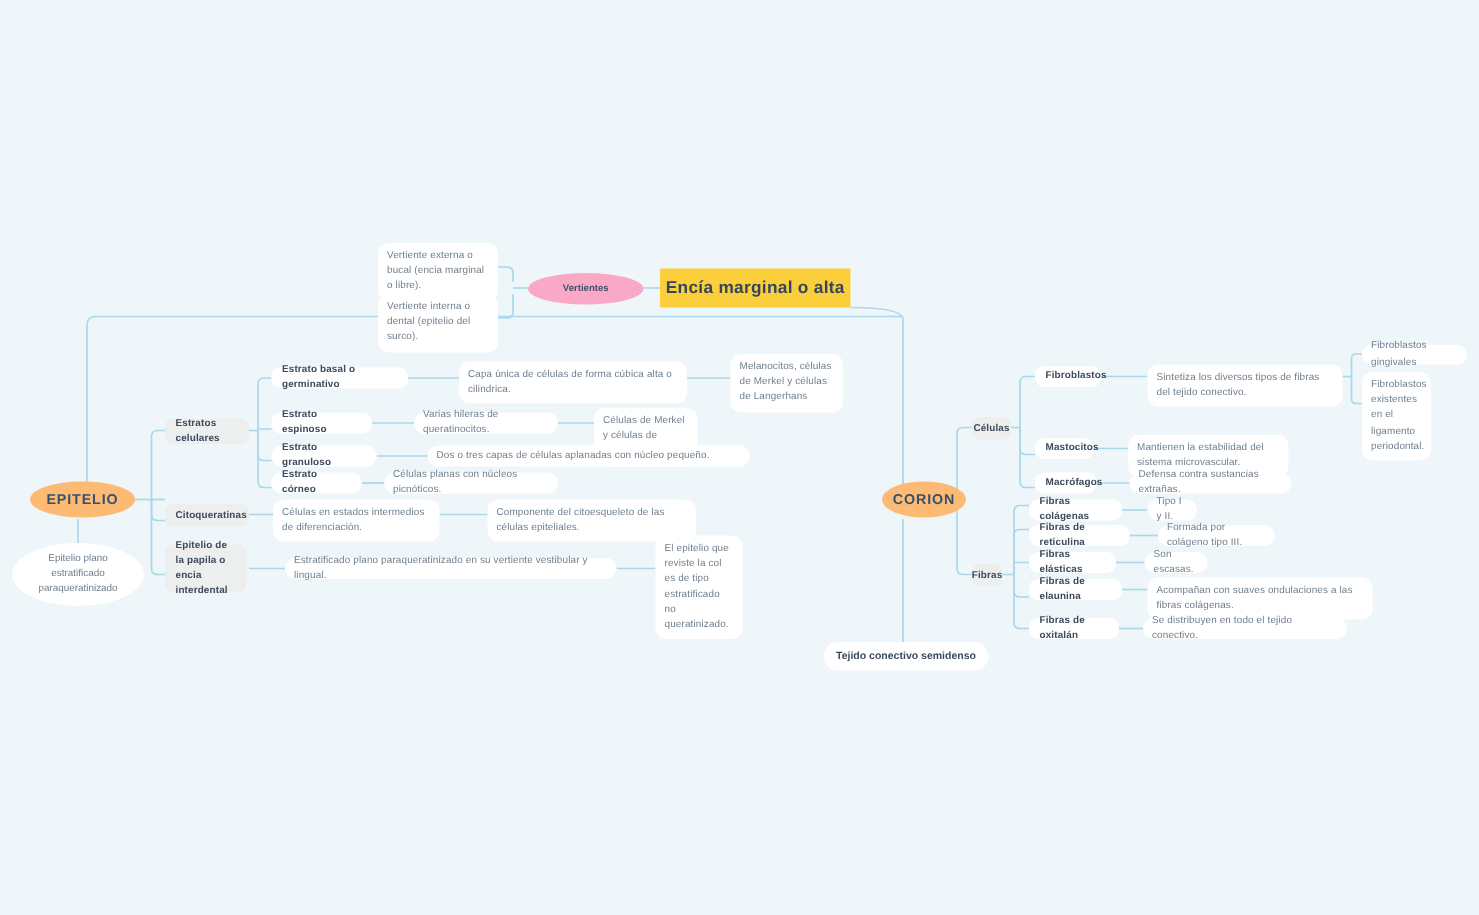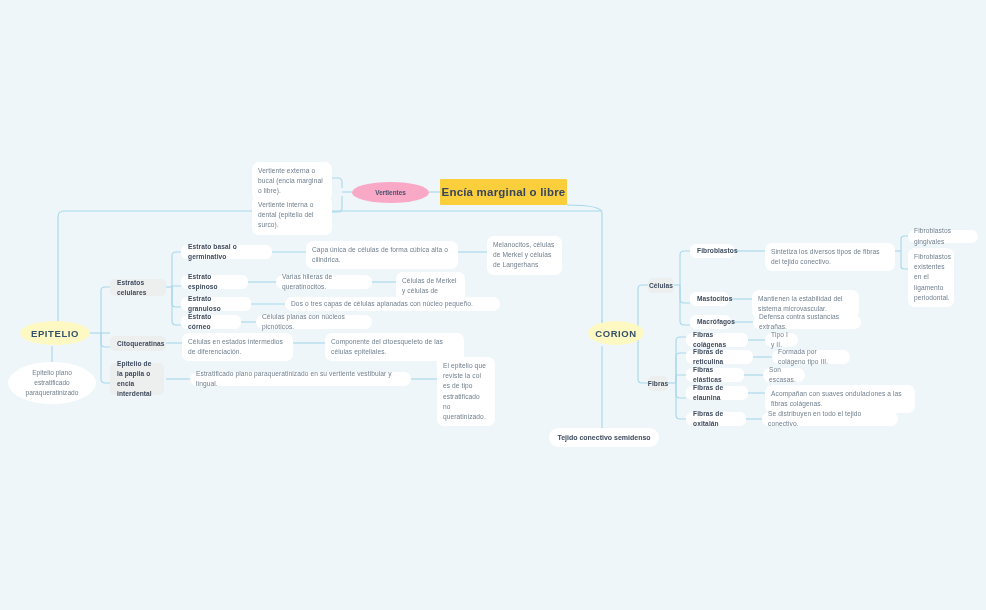--- a/index.html
+++ b/index.html
@@ -50,21 +50,21 @@
     font-weight:bold;
     line-height:1.5;
     padding:4px 7px;
     letter-spacing:.1px;
     display:flex;
     align-items:center;
   }
 
   
   .ellipse{
-    background:#fef9c3;
+    background:#fdba74;
     border-radius:50%/50%;
     color:#35506b;
     font-size:9.5px;
     font-weight:bold;
     letter-spacing:.6px;
     display:flex;align-items:center;justify-content:center;
   }
   .ellipse-white{
     background:#ffffff;
     border-radius:50%/50%;
@@ -175,21 +175,21 @@
     <path d="M676 383 V394 Q676 398 680 398 H686"></path>
     <path d="M676 383 V415 Q676 419 680 419 H686"></path>
 
     <line x1="748" y1="340" x2="765" y2="340"></line>
     <line x1="753" y1="357" x2="772" y2="357"></line>
     <line x1="744" y1="375" x2="763" y2="375"></line>
     <line x1="748" y1="393" x2="765" y2="393"></line>
     <line x1="746" y1="419" x2="762" y2="419"></line>
   </svg>
 
-  <div class="node title-yellow" style="left:440px;top:179px;width:127px;height:26px;">Encía marginal o libre</div>
+  <div class="node title-yellow" style="left:440px;top:179px;width:127px;height:26px;">Encía marginal o alta</div>
 
   <div class="node ellipse-pink" style="left:352px;top:182px;width:77px;height:21px;">Vertientes</div>
 
   <div class="node leaf" style="left:252px;top:162px;width:80px;">Vertiente externa o bucal (encia marginal o libre).</div>
 
   <div class="node leaf" style="left:252px;top:196px;width:80px;">Vertiente interna o dental  (epitelio del surco).</div>
 
   <div class="node ellipse" style="left:20px;top:321px;width:70px;height:24px;">EPITELIO</div>
 
   <div class="node ellipse-white" style="left:8px;top:362px;width:88px;height:42px;padding:0 7px;box-sizing:border-box;">Epitelio plano estratificado paraqueratinizado</div>

